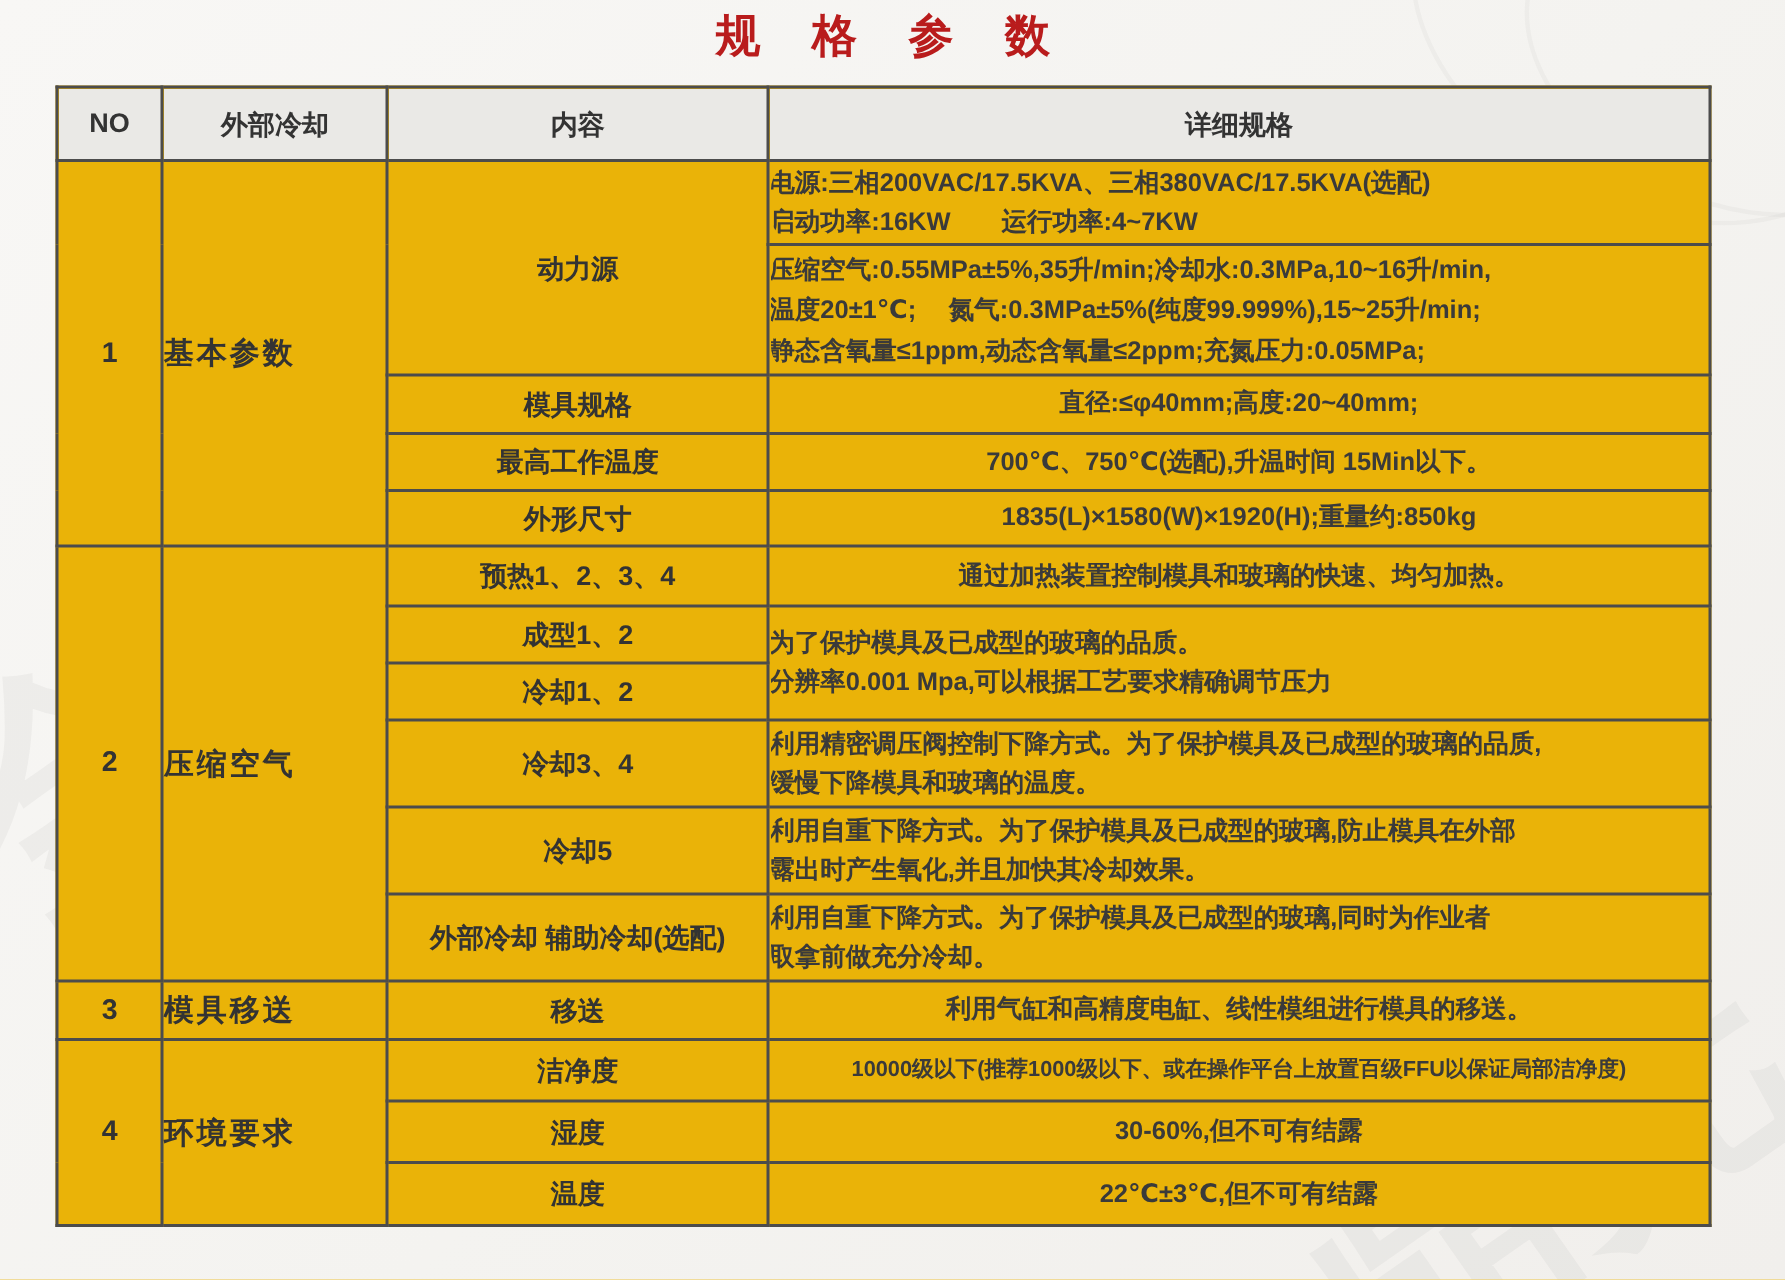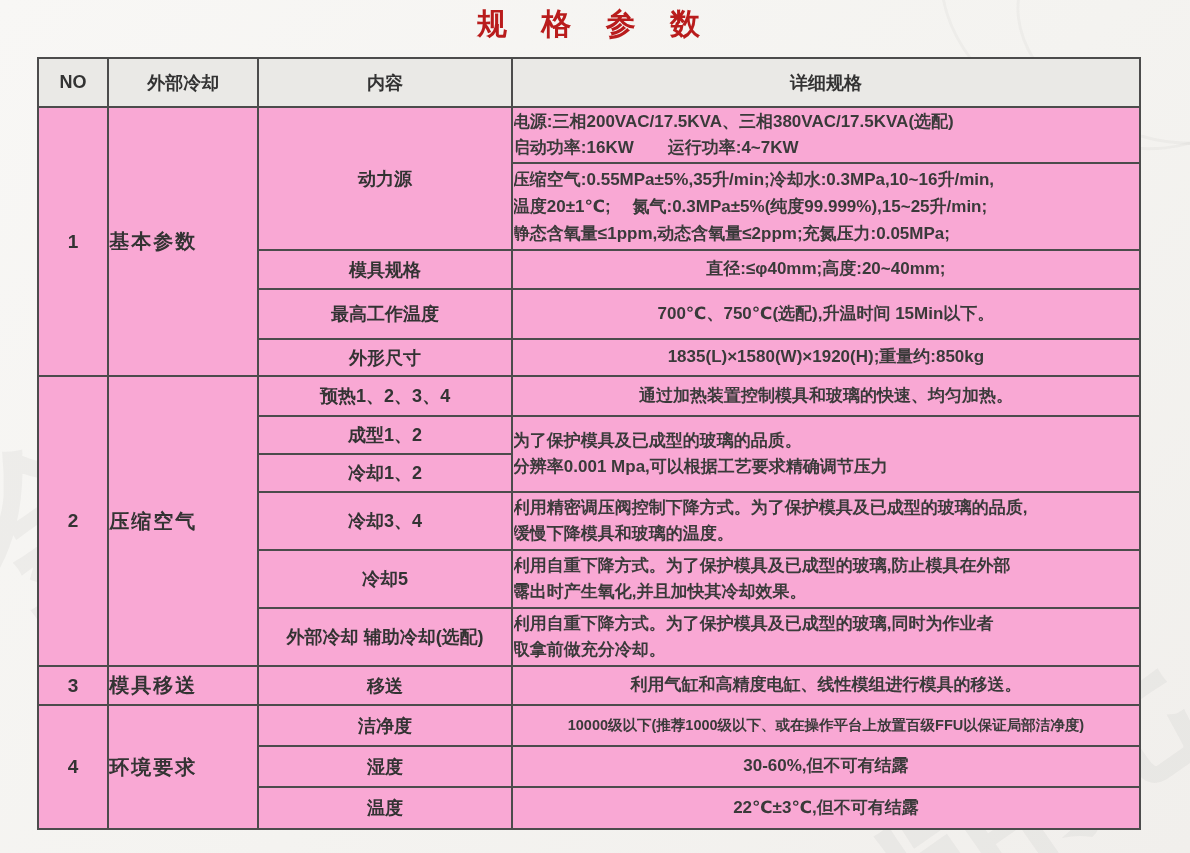--- a/index.html
+++ b/index.html
@@ -34,21 +34,21 @@
   .swirl {
     position:absolute;
     border:3px solid rgba(140,140,140,0.06);
     border-radius:50%;
     pointer-events:none;
   }
   table.spec-table {
     position:absolute; left:37px; top:57px;
     width:1104px;
     border-collapse:collapse; table-layout:fixed;
-    background:#f9a8d4;
+    background:#eab308;
   }
   .spec-table td, .spec-table th {
     border:2px solid #4c4c4c;
     padding:0;
     vertical-align:middle;
     overflow:hidden;
   }
   .spec-table th {
     background:#eae9e6;
     font-size:18px; font-weight:bold; color:#333;
@@ -114,21 +114,21 @@
     <td class="c-spec left pl-12 lh-tight">
       <span class="line">压缩空气:0.55MPa±5%,35升/min;冷却水:0.3MPa,10~16升/min,</span>
       <span class="line">温度20±1℃;　 氮气:0.3MPa±5%(纯度99.999%),15~25升/min;</span>
       <span class="line">静态含氧量≤1ppm,动态含氧量≤2ppm;充氮压力:0.05MPa;</span>
     </td>
   </tr>
   <tr style="height:39px;">
     <td class="c-label">模具规格</td>
     <td class="c-spec">直径:≤φ40mm;高度:20~40mm;</td>
   </tr>
-  <tr style="height:50px;">
+  <tr style="height:38px;">
     <td class="c-label">最高工作温度</td>
     <td class="c-spec">700℃、750℃(选配),升温时间 15Min以下。</td>
   </tr>
   <tr style="height:37px;">
     <td class="c-label">外形尺寸</td>
     <td class="c-spec">1835(L)×1580(W)×1920(H);重量约:850kg</td>
   </tr>
 
   <tr style="height:40px;">
     <td class="c-no" rowspan="6">2</td>

